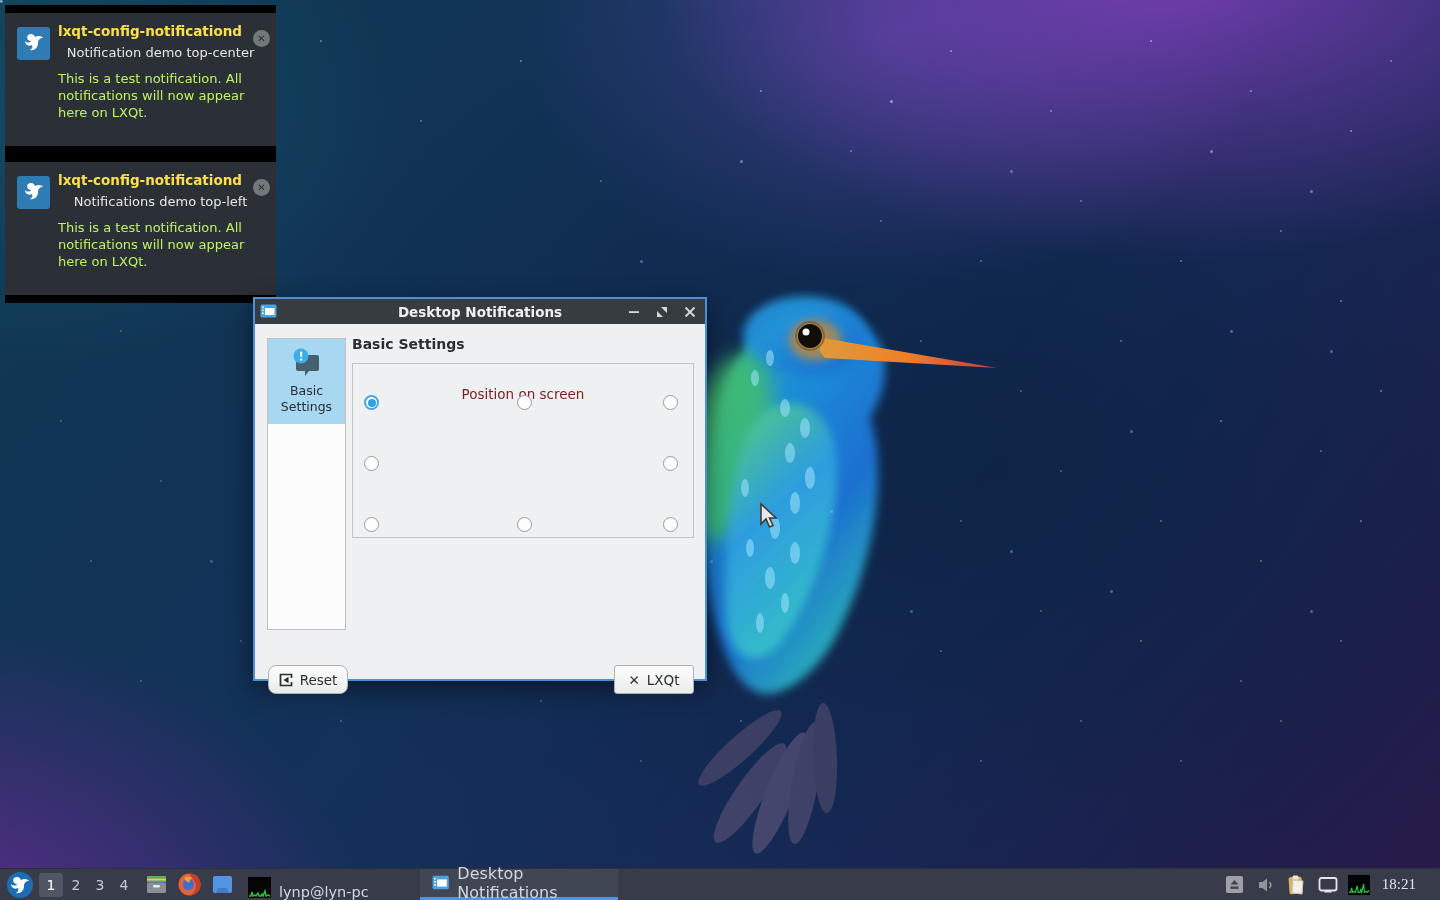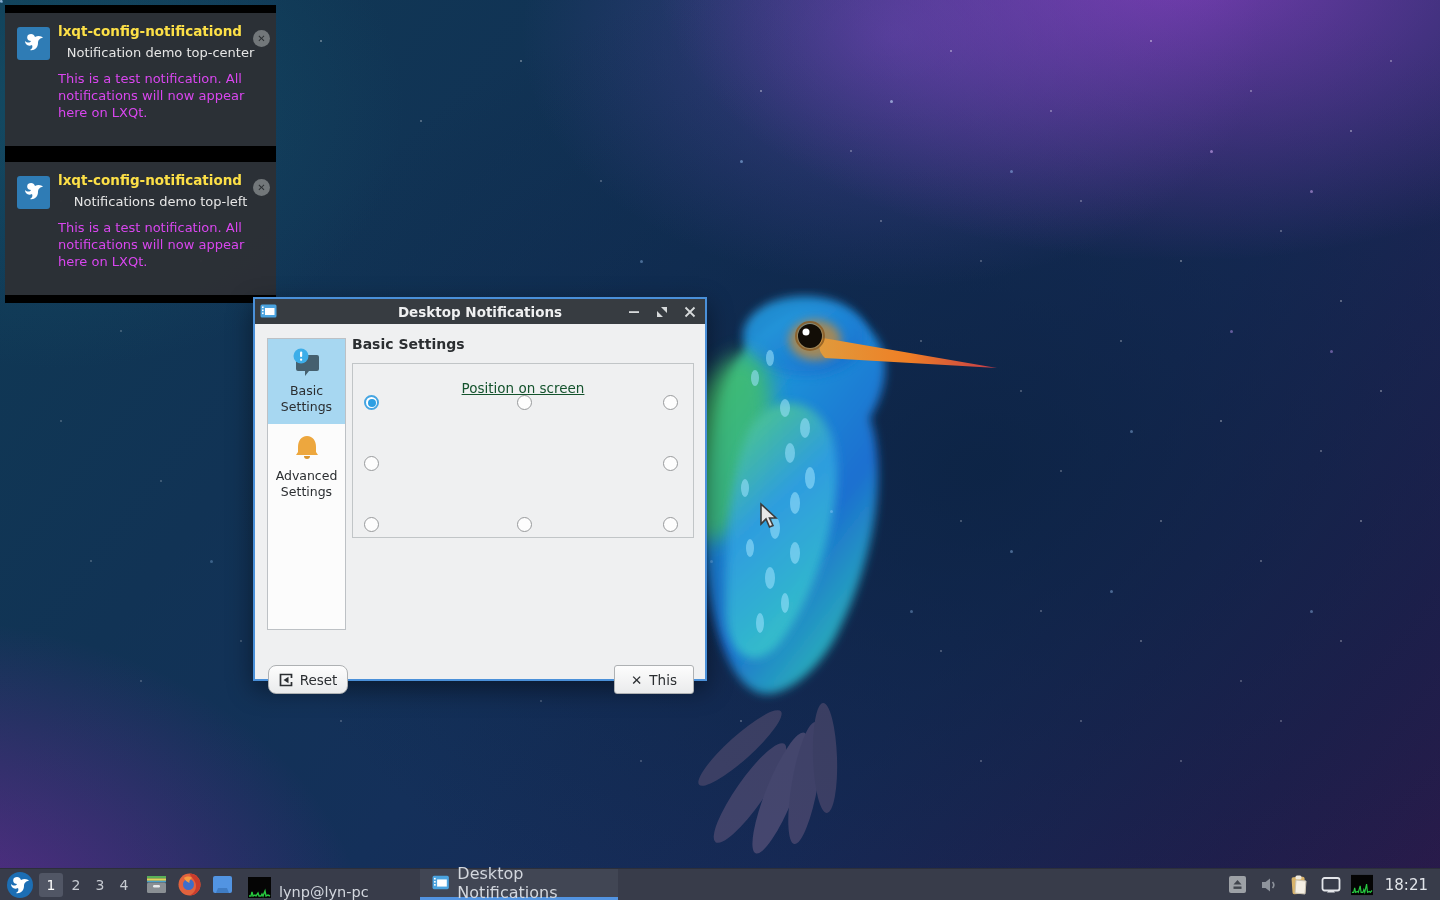--- a/index.html
+++ b/index.html
@@ -61,63 +61,63 @@
     position:absolute; left:5px; width:271px; height:149px;
     background:rgba(44,48,53,.97); color:#e6e6e6;
     border-top:8px solid #000; border-bottom:8px solid #000;
   }
   .notif-1 { top:5px; } .notif-2 { top:154px; }
   .notif-icon { position:absolute; left:12px; top:14px; width:33px; height:33px; border-radius:3px; background:#2f7cb5; display:flex; align-items:center; justify-content:center; }
   .notif-close { position:absolute; right:6px; top:17px; width:17px; height:17px; border-radius:50%; background:#72777a; color:#2b2f32; font-size:10px; line-height:17px; text-align:center; font-weight:bold; cursor:default; }
   .notif-text { position:absolute; left:53px; top:10px; width:205px; }
   .notif-app { font-weight:bold; font-size:13.5px; color:#fde047; margin-bottom:6px; }
   .notif-summary { font-size:13px; line-height:1.3; margin-bottom:9px;text-align:center; }
-  .notif-body { font-size:13px; line-height:1.3; color:#d946ef; }
+  .notif-body { font-size:13px; line-height:1.3; color:#bef264; }
 
   
   .window {
     position:absolute; left:253px; top:297px; width:454px; height:384px;
     border:2px solid #4a90d9; background:#eff0f1; box-shadow:0 8px 24px rgba(0,0,0,.45);
   }
   .titlebar { position:absolute; left:0; top:0; right:0; height:25px; background:#373c41; display:flex; align-items:center; }
   .titlebar-icon { position:absolute; left:5px; top:4px; }
   .titlebar-text { flex:1; text-align:center; color:#eff0f1; font-weight:bold; font-size:13.5px; }
   .titlebar-buttons { position:absolute; right:8px; top:0; height:25px; display:flex; gap:14px; align-items:center; }
   .tb-btn { width:14px; height:14px; display:flex; align-items:center; justify-content:center; color:#d7dadb; }
   .win-content { position:absolute; left:0; top:25px; right:0; bottom:0; }
 
   .side-list { position:absolute; left:12px; top:14px; width:79px; height:292px; background:#fcfcfc; border:1px solid #bdc1c5; }
   .side-item { width:100%; text-align:center; font-size:12.5px; color:#2b2e31; padding:6px 2px 8px; line-height:1.3; }
   .side-item .s-icon { display:block; margin:2px auto 4px; width:32px; height:32px; }
   .side-item.selected { background:#a7d7f1; }
 
   .main-header { position:absolute; left:97px; top:12px; font-size:14px; font-weight:bold; color:#2b2e31; }
   .groupbox { position:absolute; left:97px; top:39px; width:342px; height:175px; border:1px solid #c1c5c7; background:#eff0f1; }
-  .groupbox-title { position:absolute; top:16px; width:100%; text-align:center; font-size:13.5px; color:#14532d;text-decoration:underline; }
+  .groupbox-title { position:absolute; top:22px; width:100%; text-align:center; font-size:13.5px; color:#7f1d1d; }
   .radio { position:absolute; width:15px; height:15px; border-radius:50%; background:#fdfdfd; border:1px solid #989a9c; }
   .radio.checked { border:2px solid #45a5e2; background:#fff; }
   .radio.checked::after { content:""; position:absolute; left:1.5px; top:1.5px; width:8px; height:8px; border-radius:50%; background:#2d9fe3; }
 
   .btn { position:absolute; height:29px; width:80px; background:linear-gradient(#fdfdfd,#eaebec); border:1px solid #aeb1b3; border-radius:3px;
          display:flex; align-items:center; justify-content:center; gap:7px; font-size:13.5px; color:#2b2e31; }
   .btn-reset { left:13px; top:341px;border-radius:8px; }
   .btn-close { left:359px; top:341px; }
 
   
   .taskbar { position:absolute; left:0; bottom:0; width:1440px; height:32px; background:#383c4a; border-top:1px solid #2c2f3a; display:flex; align-items:center; color:#d3d7de; }
   .tb-left { display:flex; align-items:center; height:100%; }
   .lxqt-logo { width:28px; height:28px; margin:0 4px 0 6px; }
   .pager { display:flex; align-items:center; height:100%; }
   .ws { width:24px; height:24px; margin:0 0; display:flex; align-items:center; justify-content:center; font-size:14px; color:#c7cbd2; }
   .ws.active { background:#515665; border-radius:3px; color:#fff; margin:0 1px; }
   .ql { width:26px; height:26px; margin-left:7px; display:flex; align-items:center; justify-content:center; }
   .task { display:flex; align-items:center; gap:7px; height:100%; padding:0 10px; font-size:14.5px; color:#d3d7de; }
   .task-term { margin-left:2px;align-items:flex-end; }
   .task-active { position:absolute; left:420px; top:0; height:100%; width:198px; background:#40455382; border-bottom:3px solid #5294e2; display:flex; align-items:center; gap:8px; padding:0 12px; background:#414654; }
-  .tb-right { position:absolute; right:0; top:0; height:100%; display:flex; align-items:center; gap:9px; padding-right:12px; }
+  .tb-right { position:absolute; right:0; top:0; height:100%; display:flex; align-items:center; gap:9px; padding-right:24px;font-family:Liberation Serif, serif; }
   .tray-icon { width:22px; height:22px; display:flex; align-items:center; justify-content:center; }
   .clock { font-size:15px; color:#e2e5ea; margin-left:3px; }
 </style>
 </head>
 <body>
 
 <div class="desktop stars">
   <svg class="bird-svg" width="370" height="570" viewBox="0 0 370 570">
     <defs>
       <linearGradient id="bodyG" x1="0" y1="0" x2="0.6" y2="1">
@@ -255,27 +255,20 @@
     <div class="side-list">
       <div class="side-item selected">
         <svg class="s-icon" viewBox="0 0 32 32">
           <path fill="#45606f" d="M7 8 h19 a2 2 0 0 1 2 2 v12 a2 2 0 0 1 -2 2 h-8 l-4 5 l0-5 h-7 a2 2 0 0 1 -2 -2 v-12 a2 2 0 0 1 2 -2 Z"></path>
           <circle cx="10" cy="9" r="7.5" fill="#3daee9"></circle>
           <rect x="9" y="4.5" width="2.2" height="5.5" rx="1" fill="#fff"></rect>
           <rect x="9" y="11.5" width="2.2" height="2.2" rx="1" fill="#fff"></rect>
         </svg>
         <span>Basic Settings</span>
       </div>
-      <div class="side-item">
-        <svg class="s-icon" viewBox="0 0 32 32">
-          <path fill="#eda73e" d="M16 4 C 10 4, 7 9, 7 15 L 7 20 L 5 23 L 27 23 L 25 20 L 25 15 C 25 9, 22 4, 16 4 Z"></path>
-          <path fill="#d9952f" d="M13 24 a3 3 0 0 0 6 0 Z"></path>
-        </svg>
-        <span>Advanced Settings</span>
-      </div>
     </div>
 
     <div class="main-header">Basic Settings</div>
     <div class="groupbox">
       <div class="groupbox-title">Position on screen</div>
       <div id="position-grid">
           <span class="radio checked" style="top: 31px; left: 11px;"></span>
           <span class="radio" style="top: 31px; left: 164px;"></span>
           <span class="radio" style="top: 31px; left: 310px;"></span>
           <span class="radio" style="top: 92px; left: 11px;"></span>
@@ -288,21 +281,21 @@
 
     <div class="btn btn-reset">
       <svg width="14" height="14" viewBox="0 0 14 14">
         <path fill="none" stroke="#2b2e31" stroke-width="1.7" d="M12.5 5 L12.5 1.5 L1.5 1.5 L1.5 12.5 L12.5 12.5 L12.5 9"></path>
         <path fill="#2b2e31" d="M4.5 7 L9.5 3.8 L9.5 10.2 Z"></path>
       </svg>
       <span>Reset</span>
     </div>
     <div class="btn btn-close">
       <span style="font-weight:bold;">✕</span>
-      <span>This</span>
+      <span>LXQt</span>
     </div>
   </div>
 </div>
 
 <div class="taskbar">
   <div class="tb-left">
     <svg class="lxqt-logo" viewBox="0 0 28 28">
       <circle cx="14" cy="14" r="13" fill="#1c6eb4"></circle>
       <path fill="#fff" d="M8 7 C 11 5, 14 6, 15 9 C 18 7, 22 8, 23 10 C 20 10, 18 12, 18 15 C 18 20, 14 23, 10 22 C 12 21, 13 19, 12 17 C 8 19, 5 16, 5 13 C 7 15, 10 15, 11 13 C 8 13, 6 10, 8 7 Z"></path>
     </svg>

